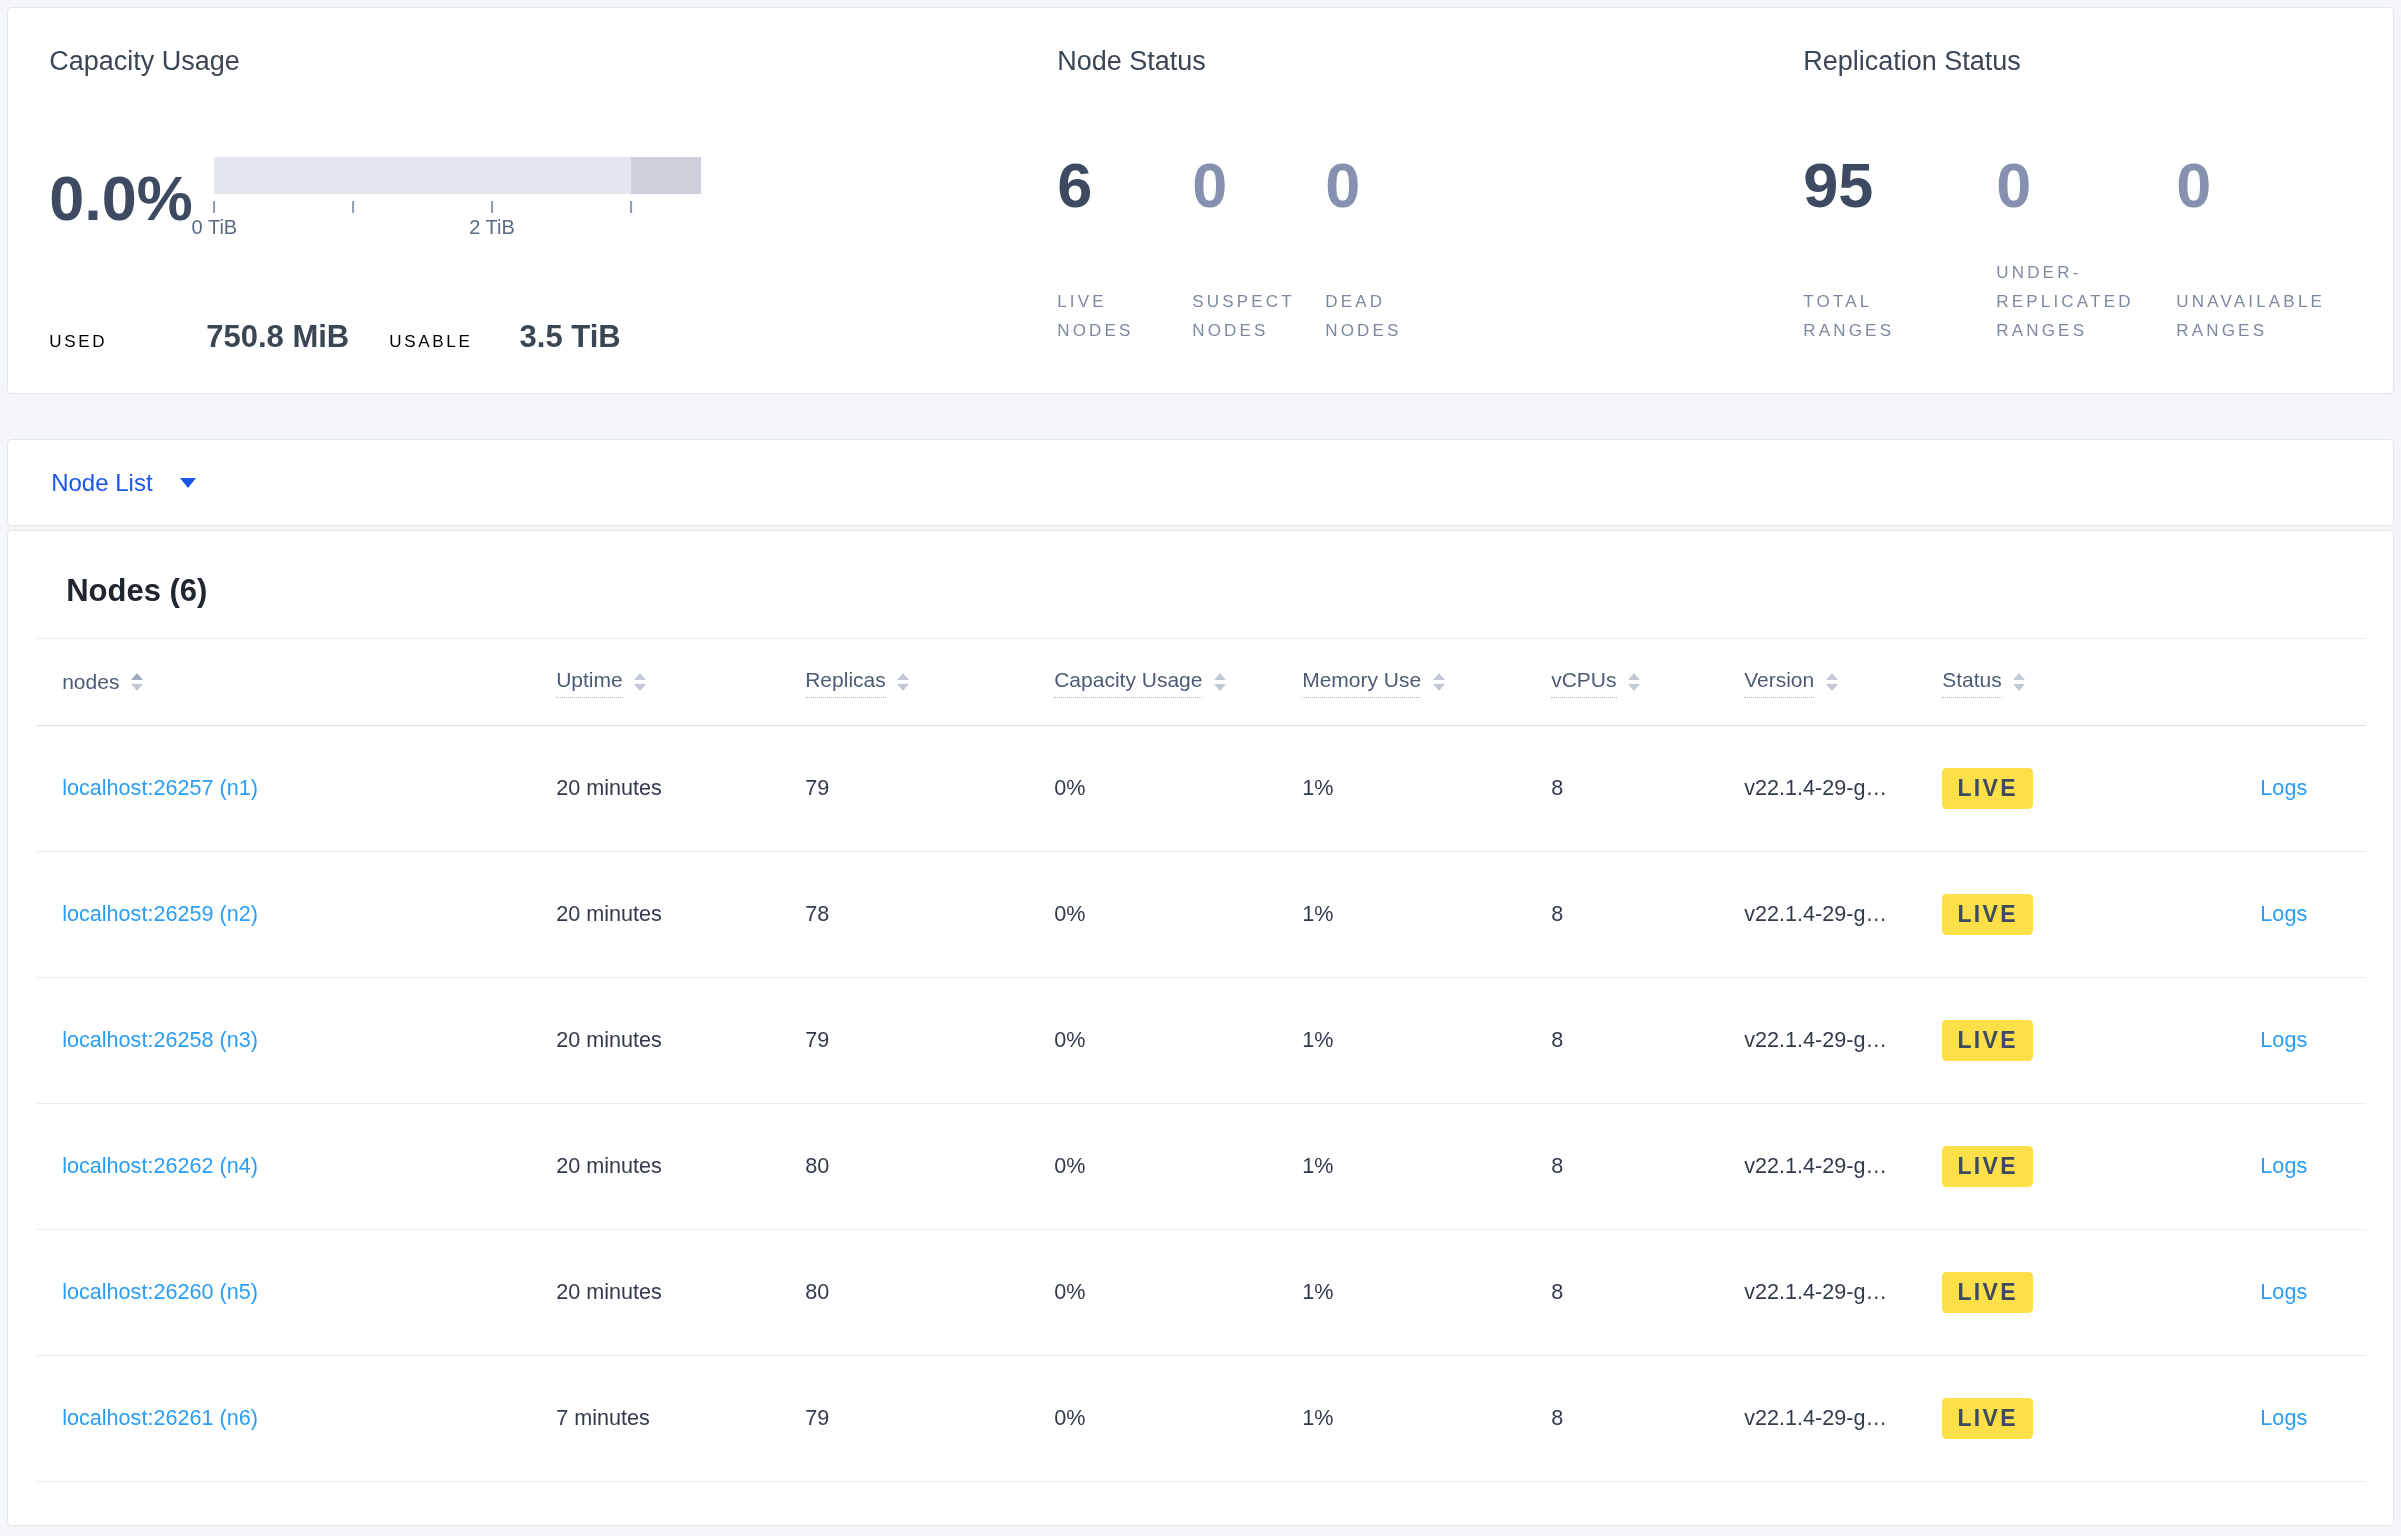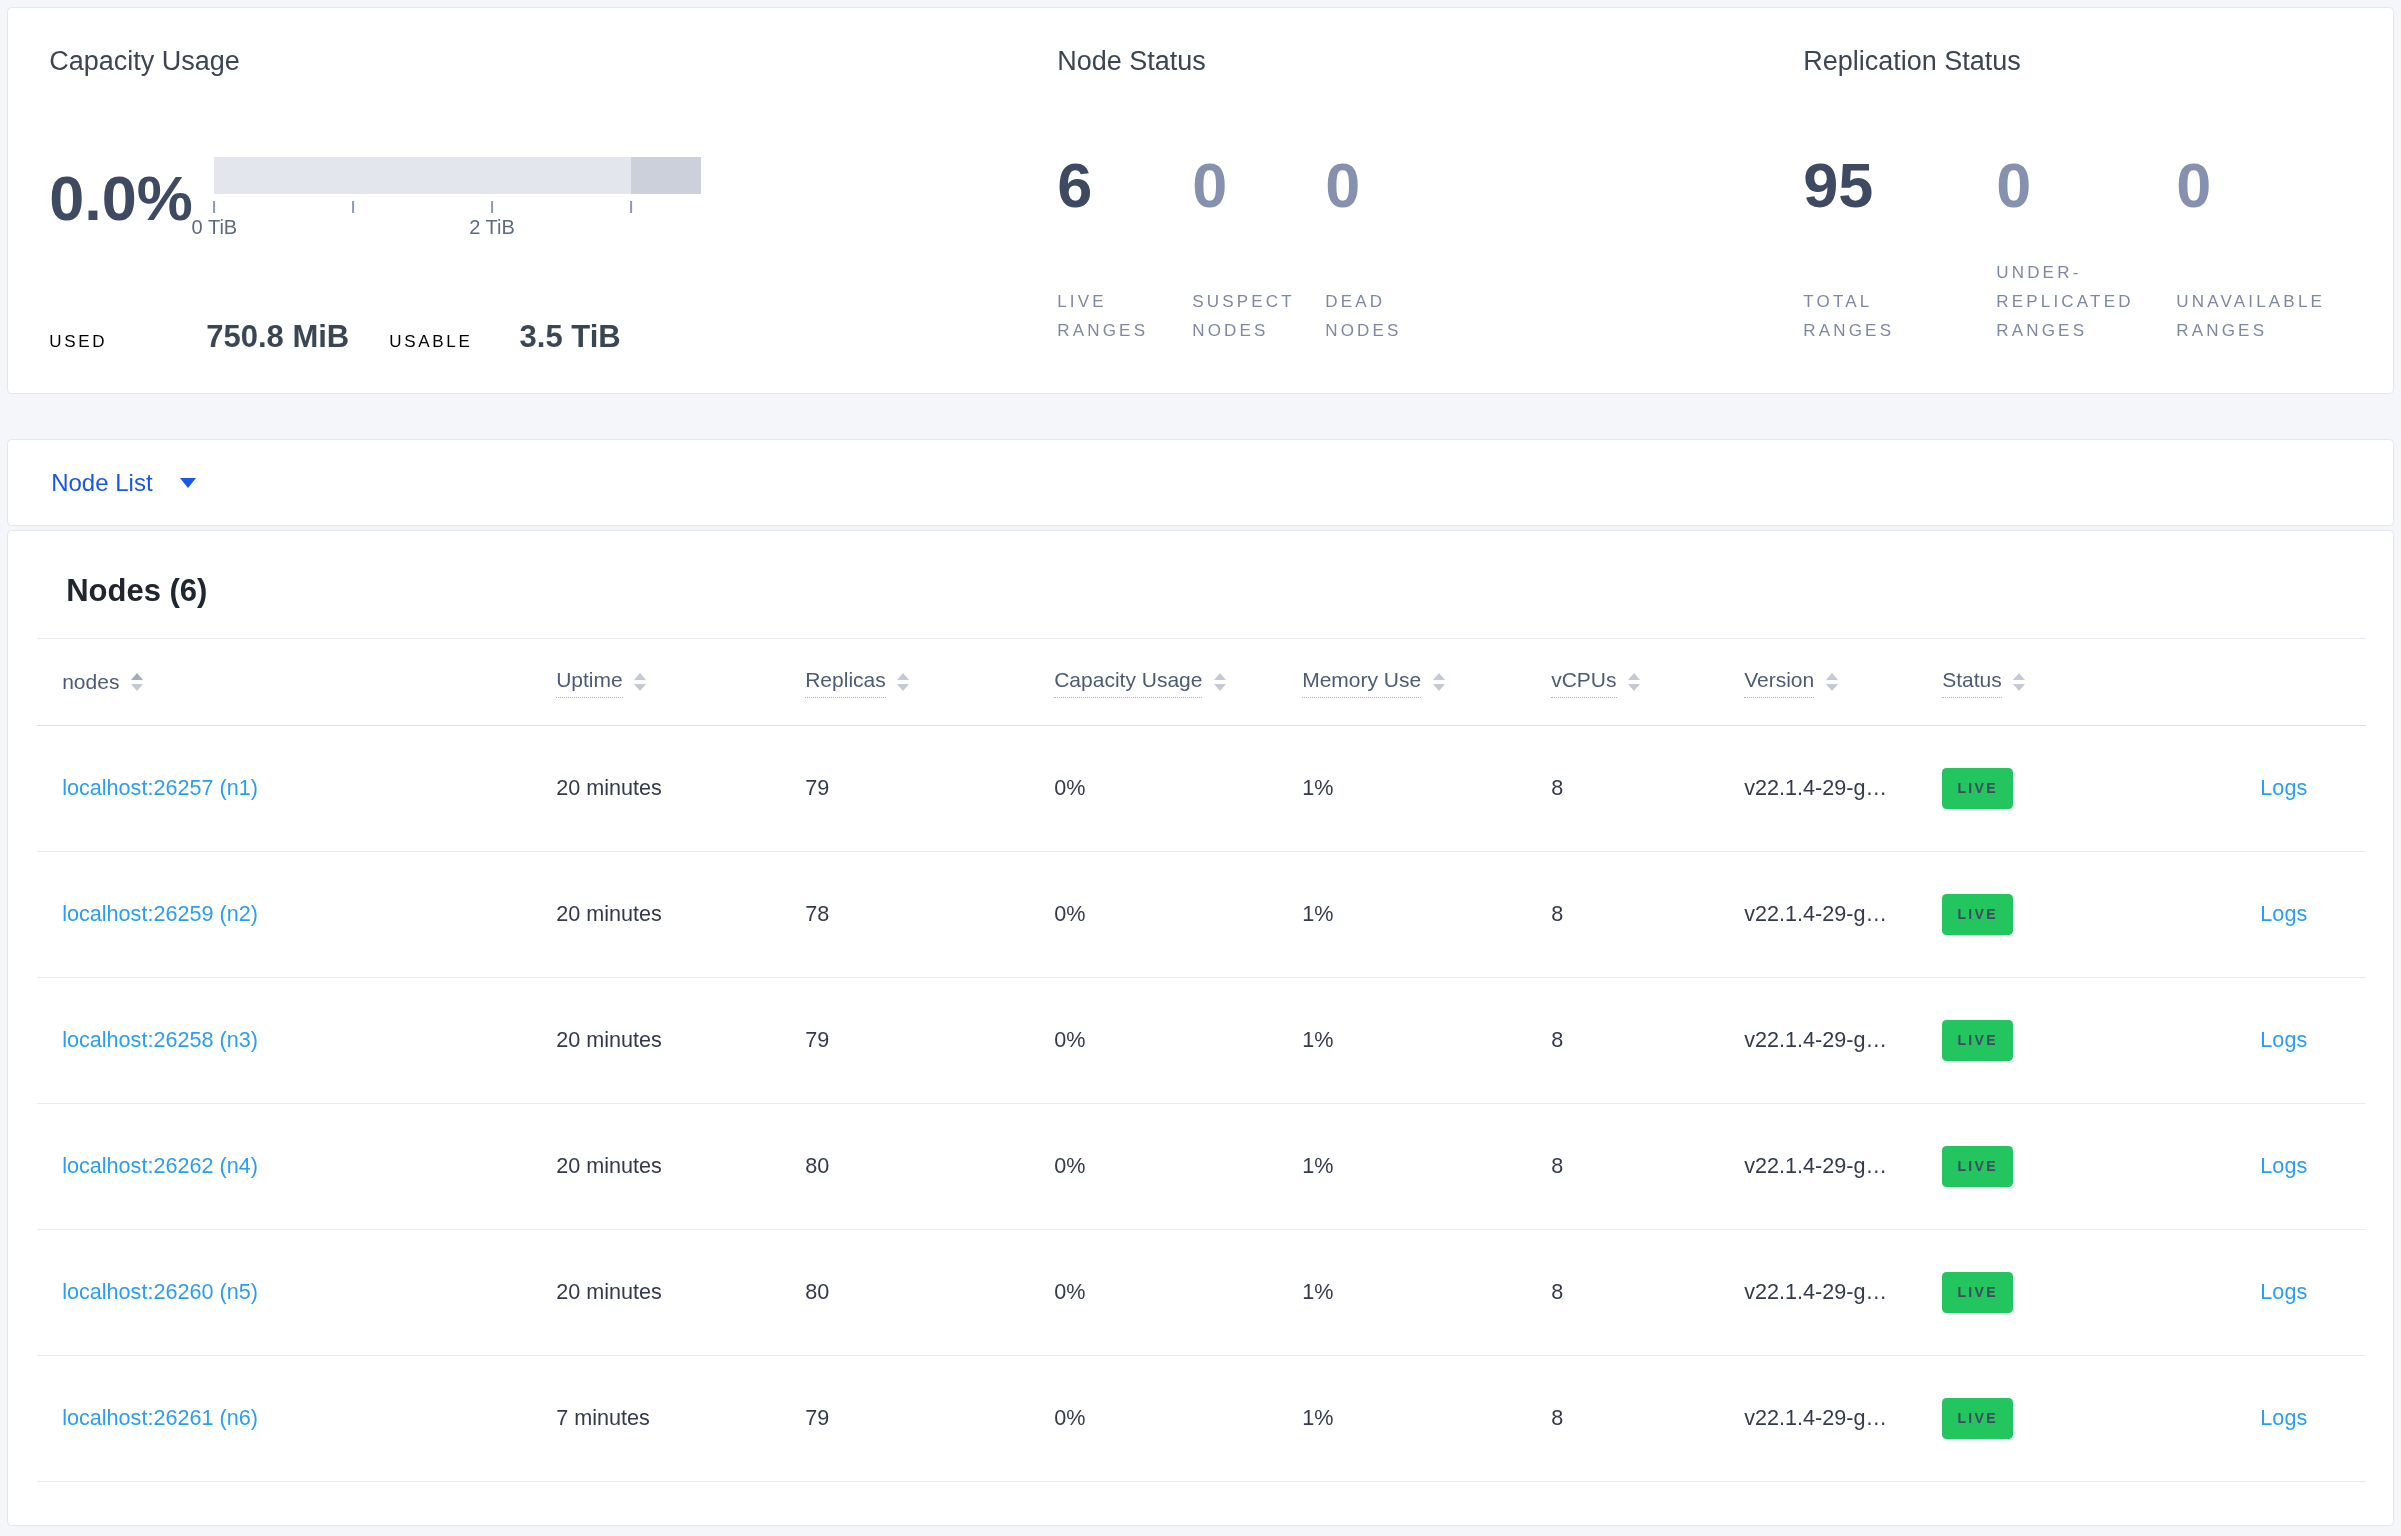--- a/index.html
+++ b/index.html
@@ -197,23 +197,23 @@
   .arr-up   { border-bottom: 7.2px solid #c3cad5; }
   .arr-down { border-top: 7.2px solid #c3cad5; }
   .trow .th:first-child .arr-up { border-bottom-color: #a2abba; }
   a.tlink { color: #2a9df4; text-decoration: none; cursor: pointer; }
   .badge {
     display: inline-flex;
     align-items: center;
     justify-content: center;
     height: 41px;
     padding: 0 15.3px;
-    background: #22c55e;
+    background: #fde047;
     border-radius: 4.5px;
-    font-size: 14px;
+    font-size: 23px;
     font-weight: 700;
     letter-spacing: 2.3px;
     color: #3f4a5f;
   }
 </style>
 </head>
 <body>
 
 <div class="card summary-card">
 
@@ -246,21 +246,21 @@
   </div>
 
   <div>
     <div class="section-title">Node Status</div>
     <div class="stats-row node-cols" id="node-status-values">
         <div class="stat-value">6</div>
         <div class="stat-value muted">0</div>
         <div class="stat-value muted">0</div>
       </div>
     <div class="labels-row node-cols" id="node-status-labels">
-        <div class="stat-label">LIVE RANGES</div>
+        <div class="stat-label">LIVE NODES</div>
         <div class="stat-label">SUSPECT NODES</div>
         <div class="stat-label">DEAD NODES</div>
       </div>
   </div>
 
   <div>
     <div class="section-title">Replication Status</div>
     <div class="stats-row repl-cols" id="repl-status-values">
         <div class="stat-value">95</div>
         <div class="stat-value muted">0</div>

